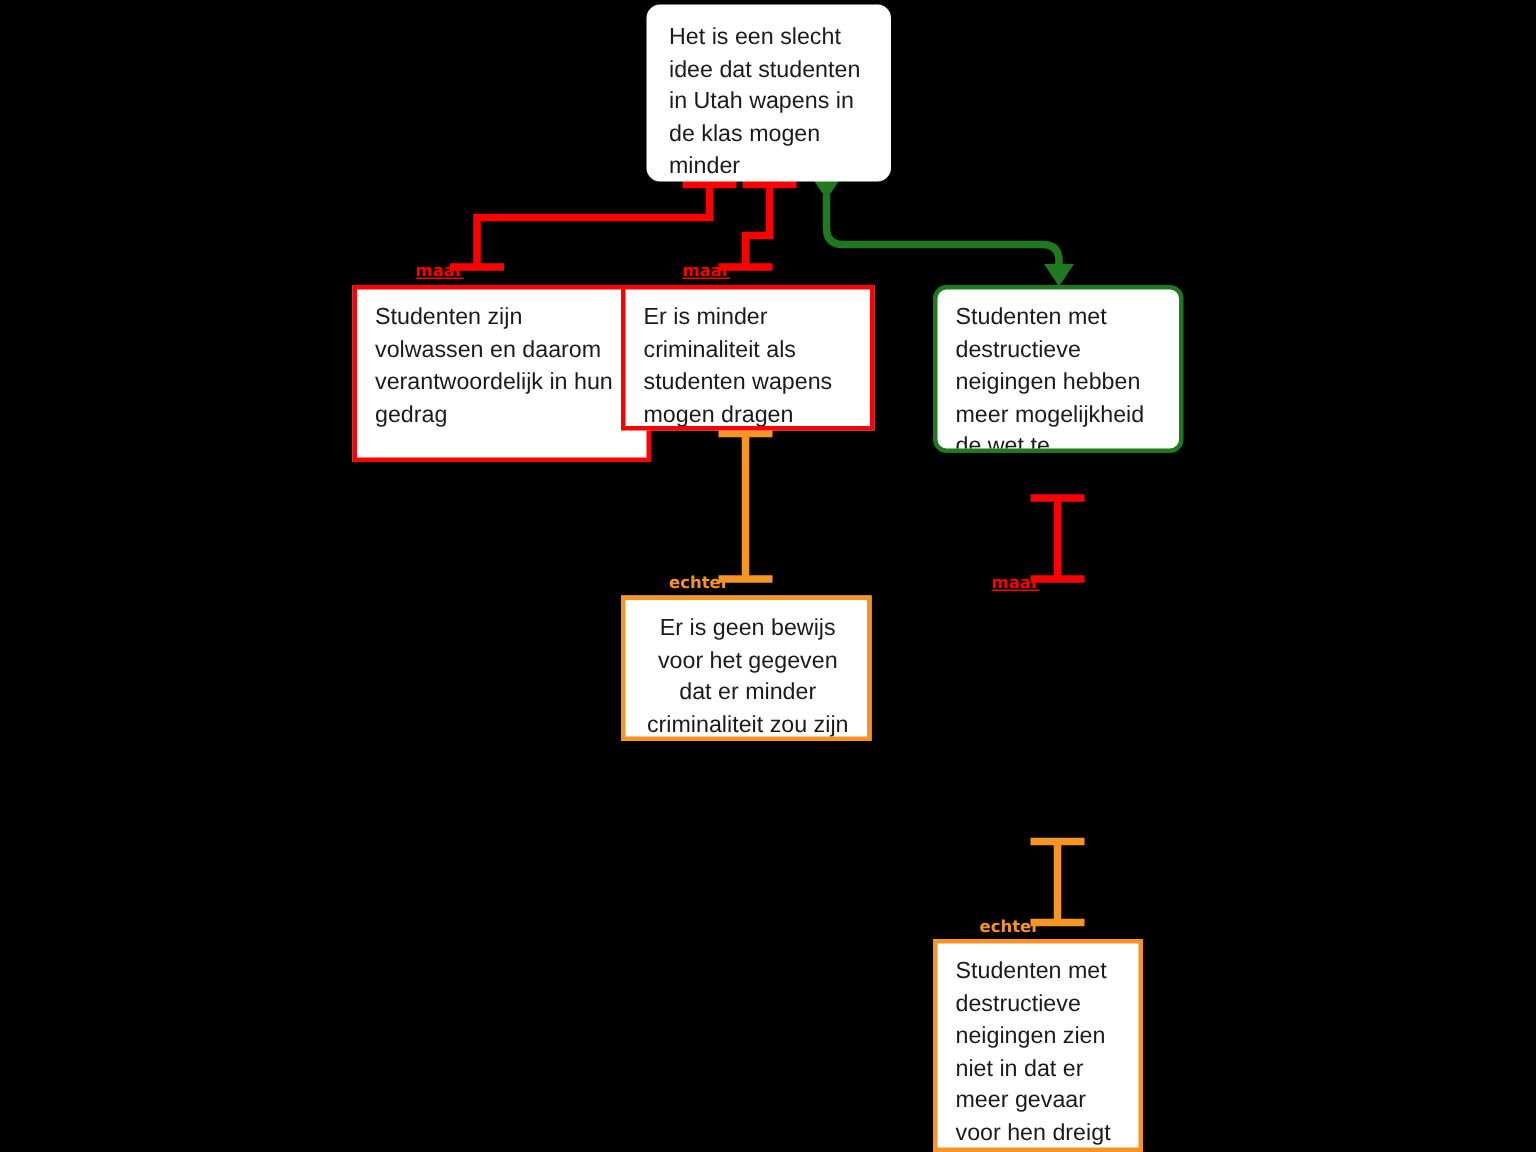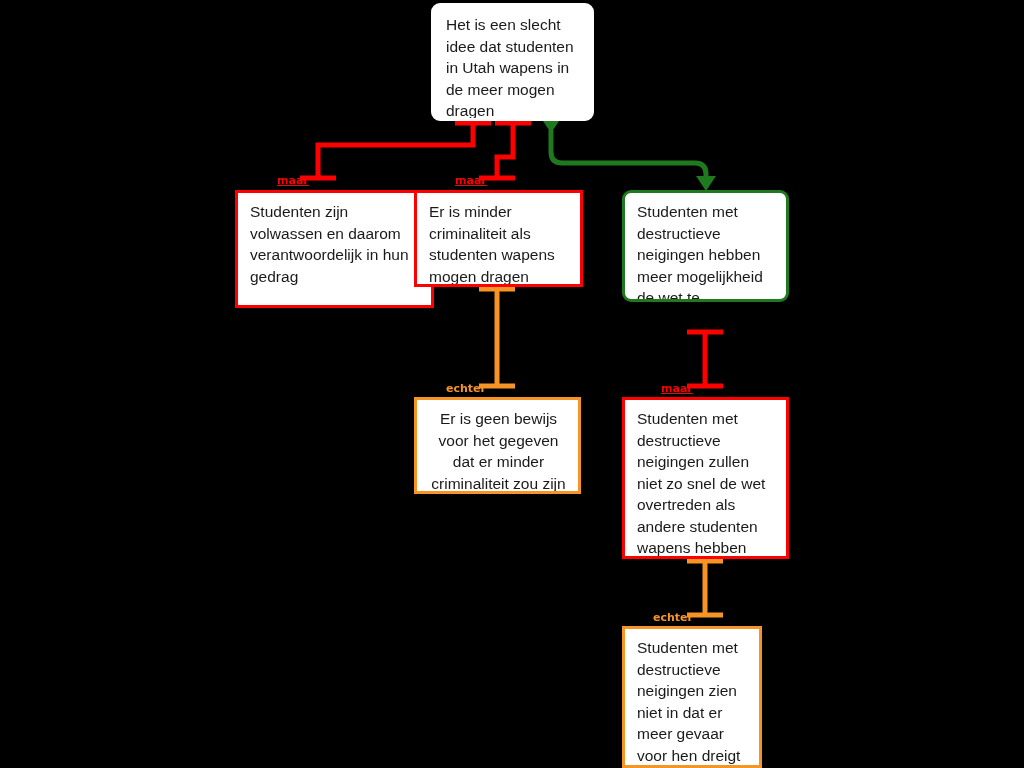--- a/index.html
+++ b/index.html
@@ -106,27 +106,26 @@
     </g>
   </svg>
 
   <div class="edge-label label-objection" style="left:277px; top:174px;">maar</div>
   <div class="edge-label label-objection" style="left:455px; top:174px;">maar</div>
   <div class="edge-label label-support" style="left:671px; top:188px;text-align:right;">want</div>
   <div class="edge-label label-rebuttal" style="left:446px; top:382px;">echter</div>
   <div class="edge-label label-objection" style="left:661px; top:382px;">maar</div>
   <div class="edge-label label-rebuttal" style="left:653px; top:611px;">echter</div>
 
-  <div class="node node-root" style="left:431px; top:3px; width:163px; height:118px;">Het is een slecht idee dat studenten in Utah wapens in de meer mogen dragen</div>
+  <div class="node node-root" style="left:431px; top:3px; width:163px; height:118px;">Het is een slecht idee dat studenten in Utah wapens in de klas mogen minder</div>
 
   <div class="node node-objection" style="left:235px; top:190px; width:199px; height:118px;">Studenten zijn volwassen en daarom verantwoordelijk in hun gedrag</div>
 
   <div class="node node-objection" style="left:414px; top:190px; width:169px; height:97px;">Er is minder criminaliteit als studenten wapens mogen dragen</div>
 
   <div class="node node-support" style="left:622px; top:190px; width:167px; height:112px;">Studenten met destructieve neigingen hebben meer mogelijkheid de wet te overtreden</div>
 
   <div class="node node-rebuttal" style="left:414px; top:397px; width:167px; height:97px;text-align:center;">Er is geen bewijs voor het gegeven dat er minder criminaliteit zou zijn</div>
 
-  <div class="node node-objection" style="left:622px; top:397px; width:167px; height:162px;">Studenten met destructieve neigingen zullen niet zo snel de wet overtreden als andere studenten wapens hebben</div>
 
   <div class="node node-rebuttal" style="left:622px; top:626px; width:140px; height:142px;">Studenten met destructieve neigingen zien niet in dat er meer gevaar voor hen dreigt</div>
 
 </div>
 
 </body></html>

